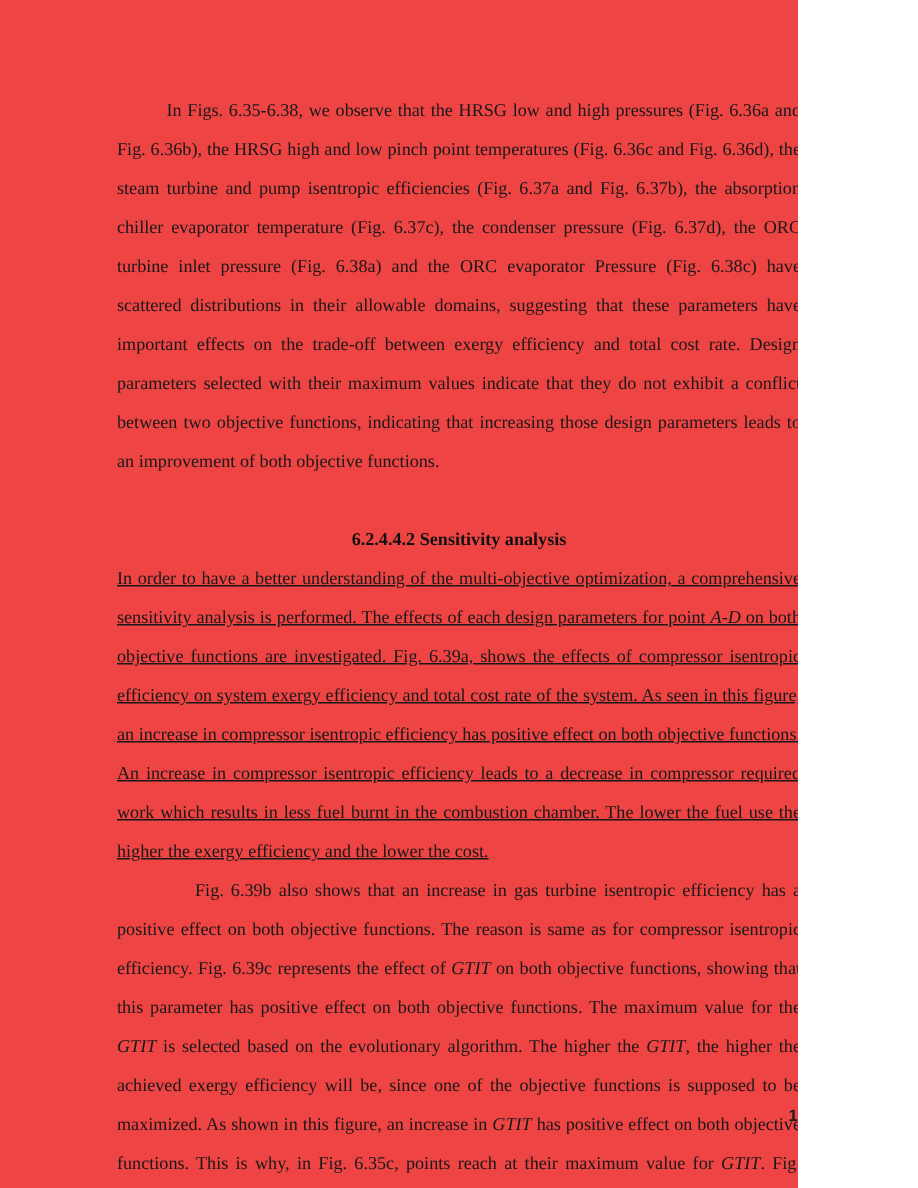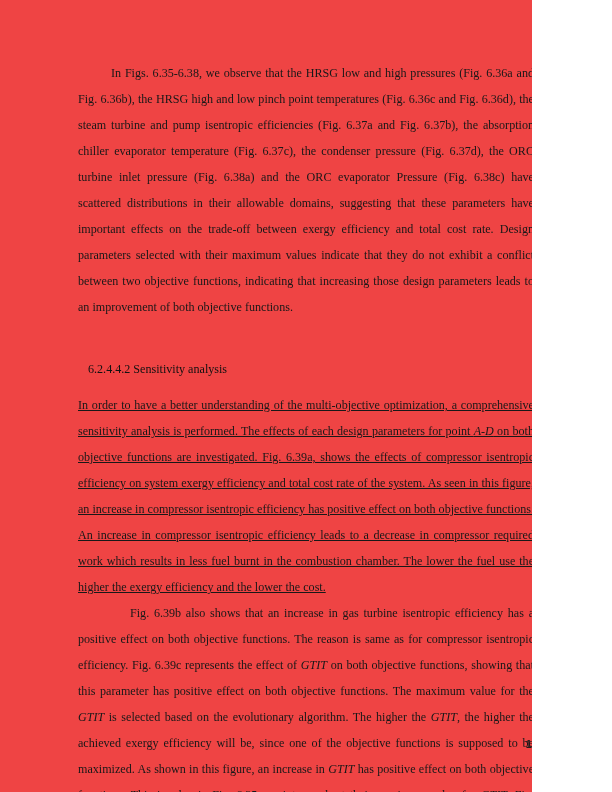--- a/index.html
+++ b/index.html
@@ -39,25 +39,25 @@
     text-indent: 52px;
   }
   p.noindent {
     text-indent: 0;
     text-decoration: underline;
   }
   .gap-line {
     height: 26px;
   }
   h2.section-heading {
-    margin: 10px;
+    margin: 0;
     font-size: 12.1px;
     line-height: 26px;
-    font-weight: normal;
-    text-align: left;
+    font-weight: bold;
+    text-align: center;
     color: #111111;
   }
   .ital {
     font-style: italic;
   }
   .page-number {
     position: absolute;
     left: 10px;
     top: 738px;
     width: 534px;

